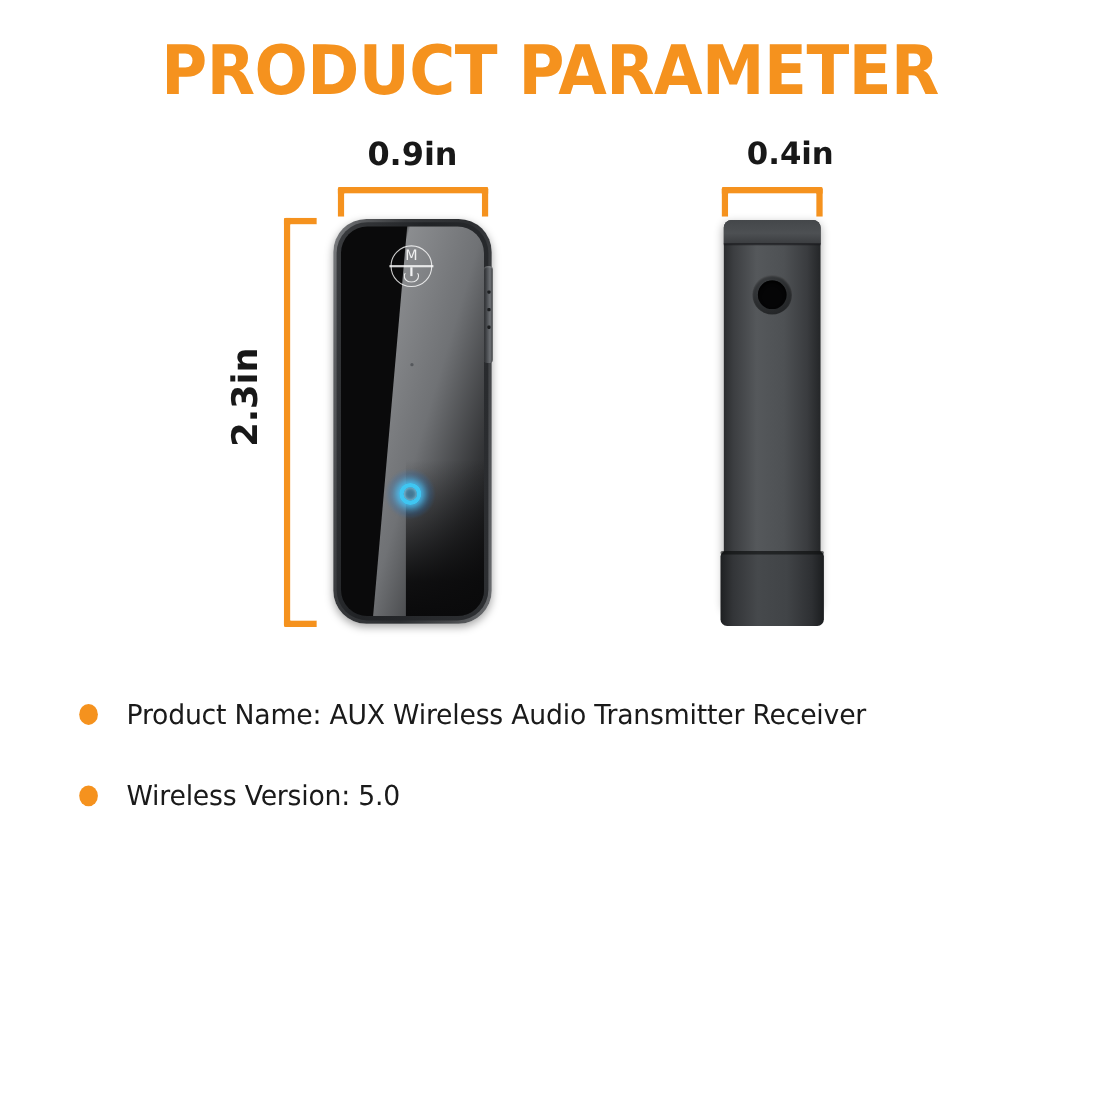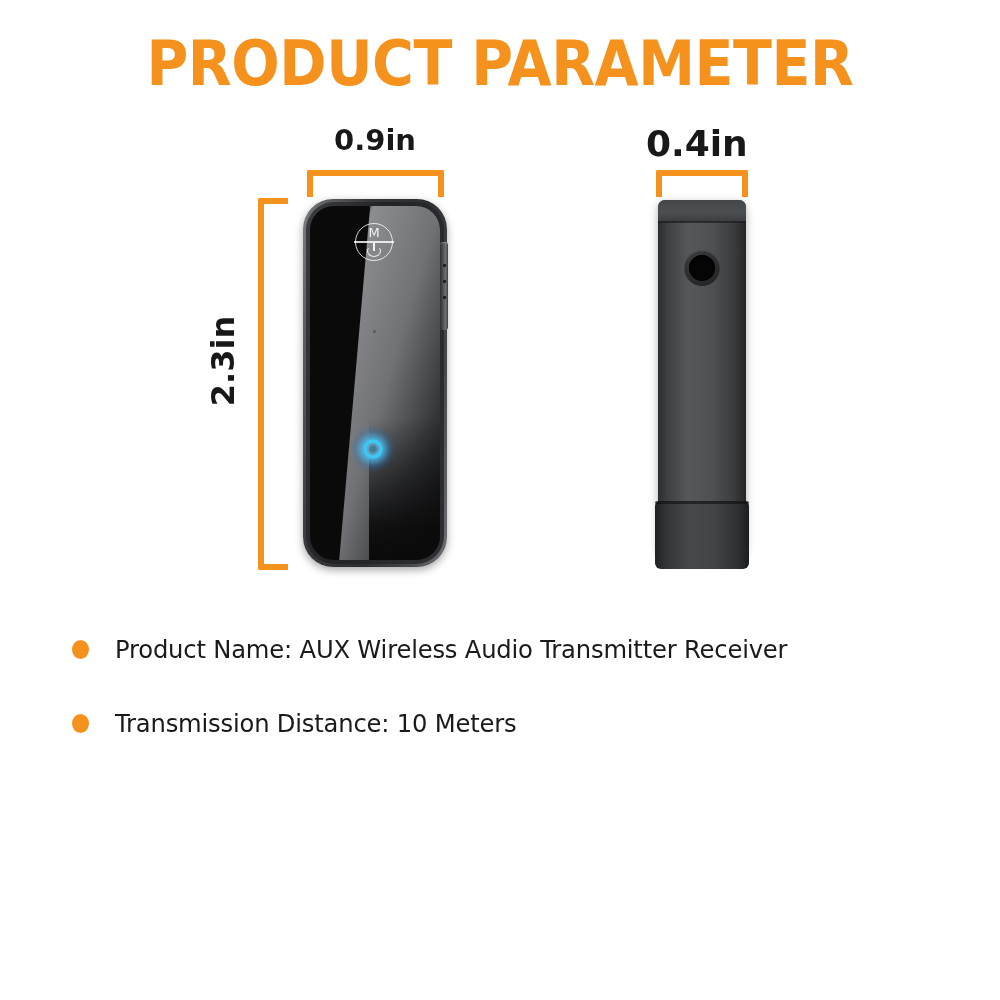--- a/index.html
+++ b/index.html
@@ -50,22 +50,22 @@
     top: 126px;
     left: 307px;
     width: 136px;
     text-align: center;
     font-size: 29px;
   }
   #dim-depth-label {
     top: 126px;
     left: 646px;
     width: 112px;
-    text-align: left;
-    font-size: 36px;
+    text-align: right;
+    font-size: 28px;
   }
   #dim-height-label {
     top: 345px;
     left: 168px;
     width: 110px;
     text-align: center;
     font-size: 32px;
     transform: rotate(-90deg);
     transform-origin: center center;
   }
@@ -466,21 +466,21 @@
 
   <div id="spec-list">
 
     <div class="spec-item">
       <span class="spec-bullet"></span>
       <span class="spec-text">Product Name: AUX Wireless Audio Transmitter Receiver</span>
     </div>
 
 
 
-
     <div class="spec-item">
       <span class="spec-bullet"></span>
-      <span class="spec-text">Transmission Distance: 10 Meters</span>
-    </div>
+      <span class="spec-text">Wireless Version: 5.0</span>
+    </div>
+
 
   </div>
 
 </div>
 
 </body></html>

